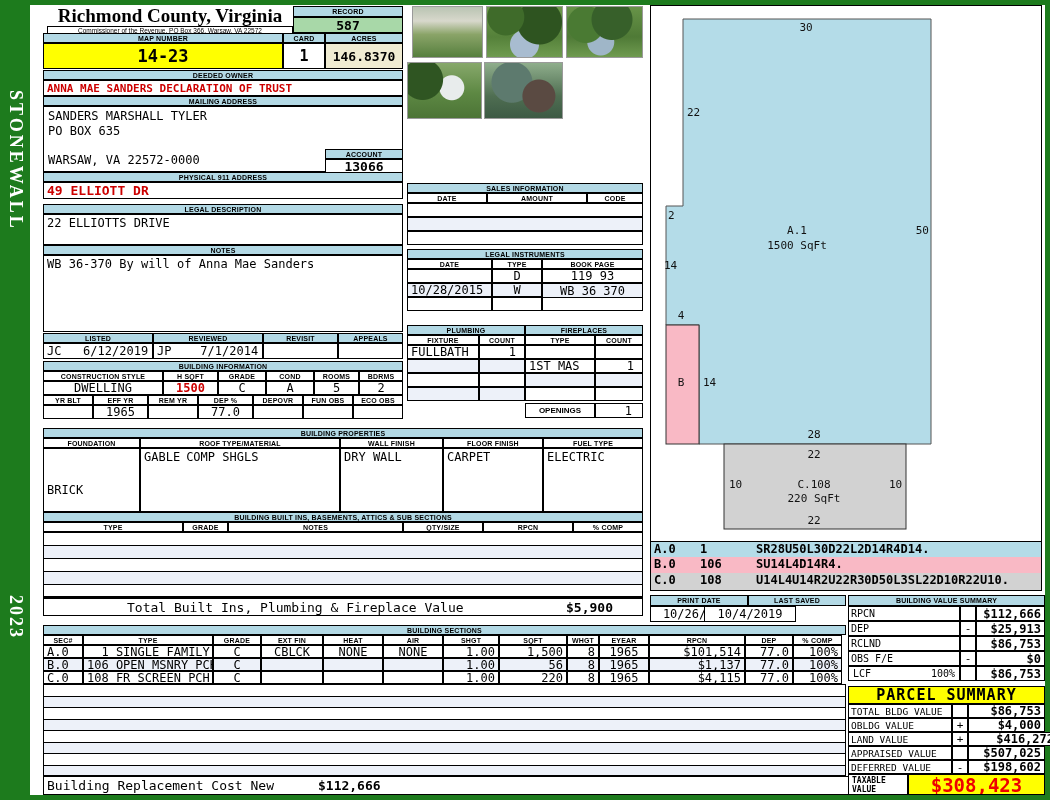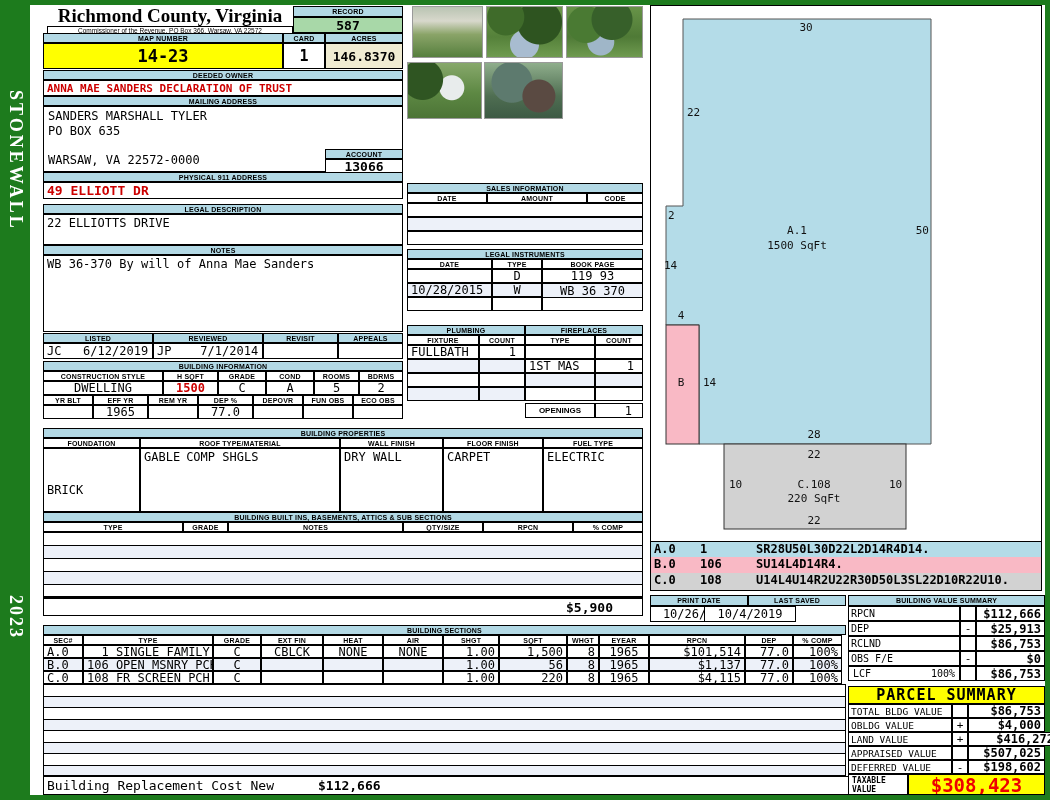--- a/index.html
+++ b/index.html
@@ -149,20 +149,21 @@
   <div class="c hl" style="width:70px;height:10px">% COMP</div>
 </div>
 <div class="stripes" style="left:43px;top:532px;width:600px;height:66px">
   <div style="height:13px"></div>
   <div style="height:13px"></div>
   <div style="height:13px"></div>
   <div style="height:13px"></div>
   <div style="height:12px"></div>
 </div>
 <div class="c abs" style="left:43px;top:598px;width:600px;height:18px">
+  <span class="d" style="margin-left:80px;font-size:13px">Total Built Ins, Plumbing &amp; Fireplace Value</span>
   <span class="d b" style="margin-left:auto;margin-right:26px;font-size:13px">$5,900</span>
 </div>
 
 <div class="photo ph-a" style="left:412px;top:6px;width:71px;height:52px"></div>
 <div class="photo ph-b" style="left:486px;top:6px;width:77px;height:52px"></div>
 <div class="photo ph-c" style="left:566px;top:6px;width:77px;height:52px"></div>
 <div class="photo ph-d" style="left:407px;top:62px;width:75px;height:57px"></div>
 <div class="photo ph-e" style="left:484px;top:62px;width:79px;height:57px"></div>
 
 <div class="c hl bar abs" style="left:407px;top:183px;width:236px;height:10px">SALES INFORMATION</div>

